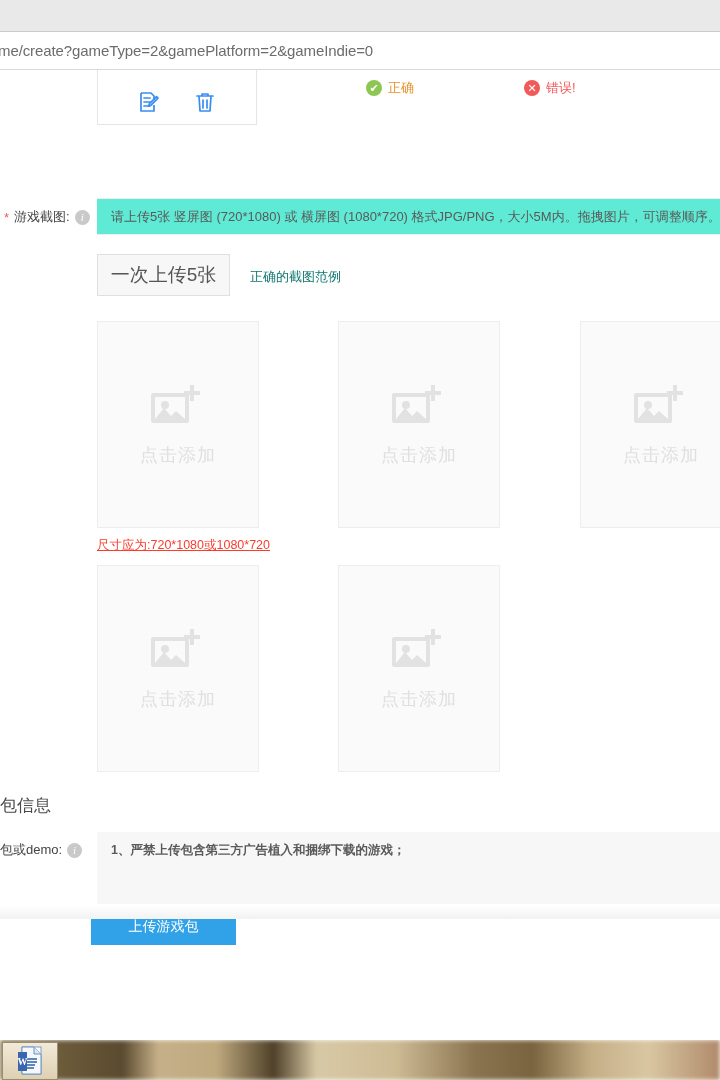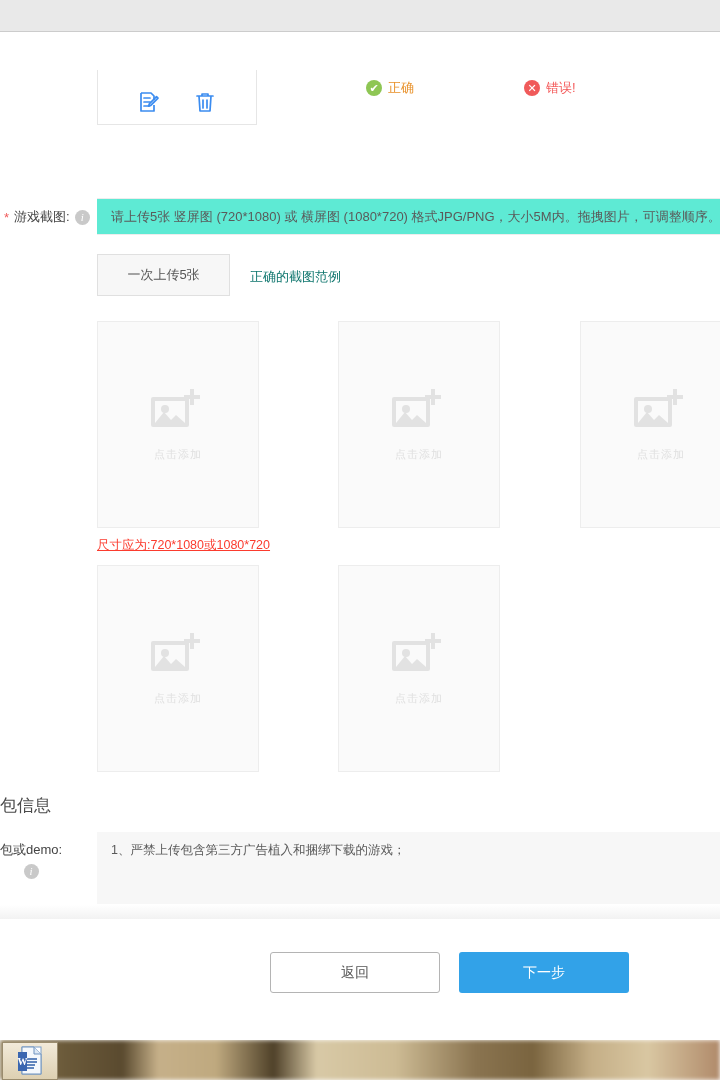--- a/index.html
+++ b/index.html
@@ -87,21 +87,21 @@
   .tip-block {
     position: absolute; background: #f7f7f7;
     box-sizing: border-box; padding: 12px 14px;
   }
   .tip-line { font-size: 12.5px; color: #5a5a5a; line-height: 1; margin-bottom: 16px; white-space: nowrap; }
   .tip-line:last-child { margin-bottom: 0; }
 
   
   .btn-gray {
     position: absolute; background: #f7f7f7; border: 1px solid #e0e0e0;
-    color: #555; font-size: 13px;
+    color: #555; font-size: 19px;
     display: flex; align-items: center; justify-content: center;
     box-sizing: border-box; cursor: pointer;
   }
   .link-blue {
     position: absolute; color: #0f766e; font-size: 13px; cursor: pointer;
     white-space: nowrap;
   }
   .btn-primary {
     position: absolute; background: #32a2e8; color: #fff;
     font-size: 14px; border: none;
@@ -117,21 +117,21 @@
 
   
   .thumb {
     position: absolute; width: 162px; height: 207px;
     background: #fafafa; border: 1px solid #ededed;
     box-sizing: border-box;
     display: flex; flex-direction: column; align-items: center; justify-content: center;
     cursor: pointer;
   }
   .thumb .ph-ico { width: 58px; height: 48px; margin-bottom: 12px; }
-  .thumb .ph-label { font-size: 11px; color: #e0e0e0; letter-spacing: 1px; }
+  .thumb .ph-label { font-size: 18px; color: #e0e0e0; letter-spacing: 1px; }
 
   .err-text {
     position: absolute; font-size: 12.5px; color: #fb3b2e; white-space: nowrap; text-decoration: underline;
   }
 
   
   .section-head {
     position: absolute; font-size: 17px; color: #4a4a4a; font-weight: normal;
     white-space: nowrap;
   }
@@ -165,20 +165,23 @@
   }
   .word-ico { width: 26px; height: 30px; }
 </style>
 </head>
 <body>
 
 <div id="root">
 
   <div class="browser-tabstrip"></div>
 
+  <div class="browser-urlbar">
+    <span class="url-text">me/create?gameType=2&amp;gamePlatform=2&amp;gameIndie=0</span>
+  </div>
 
   <div class="page">
 
     <div class="top-partial">
       <div class="cell-divider"></div>
       <div class="icon-cell">
         <span class="blue-ico">
           <svg viewBox="0 0 24 24" fill="none" stroke="currentColor" stroke-width="1.7">
             <path d="M4 3h10l3 3v4" stroke-linejoin="round"></path>
             <path d="M4 3v18h13v-6" stroke-linejoin="round"></path>
@@ -291,43 +294,35 @@
         <span class="ph-label">点击添加</span>
       </div>
     </div>
 
     <div class="form-row">
 
       <div class="section-head" style="left:0px; top:666px;">
         <span>包信息</span>
       </div>
 
-      <div class="row-label" style="left:0px; top:713px;flex-direction:column;">
+      <div class="row-label" style="left:0px; top:713px;">
         <span>包或demo:</span>
         <span class="info-ico">i</span>
       </div>
 
-      <div class="tip-block" style="left:97px; top:704px; width:623px; height:72px;">
+      <div class="tip-block" style="left:97px; top:704px; width:623px; height:72px;font-weight:bold;">
         <div class="tip-line">1、严禁上传包含第三方广告植入和捆绑下载的游戏；</div>
       </div>
 
       <div class="btn-primary" style="left:91px; top:781px; width:145px; height:36px;">
         <span>上传游戏包</span>
       </div>
     </div>
 
     <div class="footer-band" style="top:835px;"></div>
-    <div class="footer-zone" style="top:849px; height:101px;">
-      <div class="btn-outline" style="left:270px; top:33px; width:170px; height:41px;">
-        <span>返回</span>
-      </div>
-      <div class="btn-primary" style="left:459px; top:33px; width:170px; height:41px; border-radius:3px;">
-        <span>下一步</span>
-      </div>
-    </div>
   </div>
 
   <div class="taskbar">
     <div class="tb-wall"></div>
     <div class="tb-btn">
       <svg class="word-ico" viewBox="0 0 26 30">
         <rect x="5" y="1" width="19" height="27" fill="#ffffff" stroke="#7a9ec9" stroke-width="1"></rect>
         <path d="M5 1h12l7 7v20H5z" fill="#f4f8fc" stroke="#6f93bf" stroke-width="1"></path>
         <path d="M17 1v7h7" fill="#dce8f5" stroke="#6f93bf" stroke-width="1"></path>
         <path d="M9 13h11M9 16h11M9 19h9M9 22h8" stroke="#2f5fa8" stroke-width="1.3"></path>

